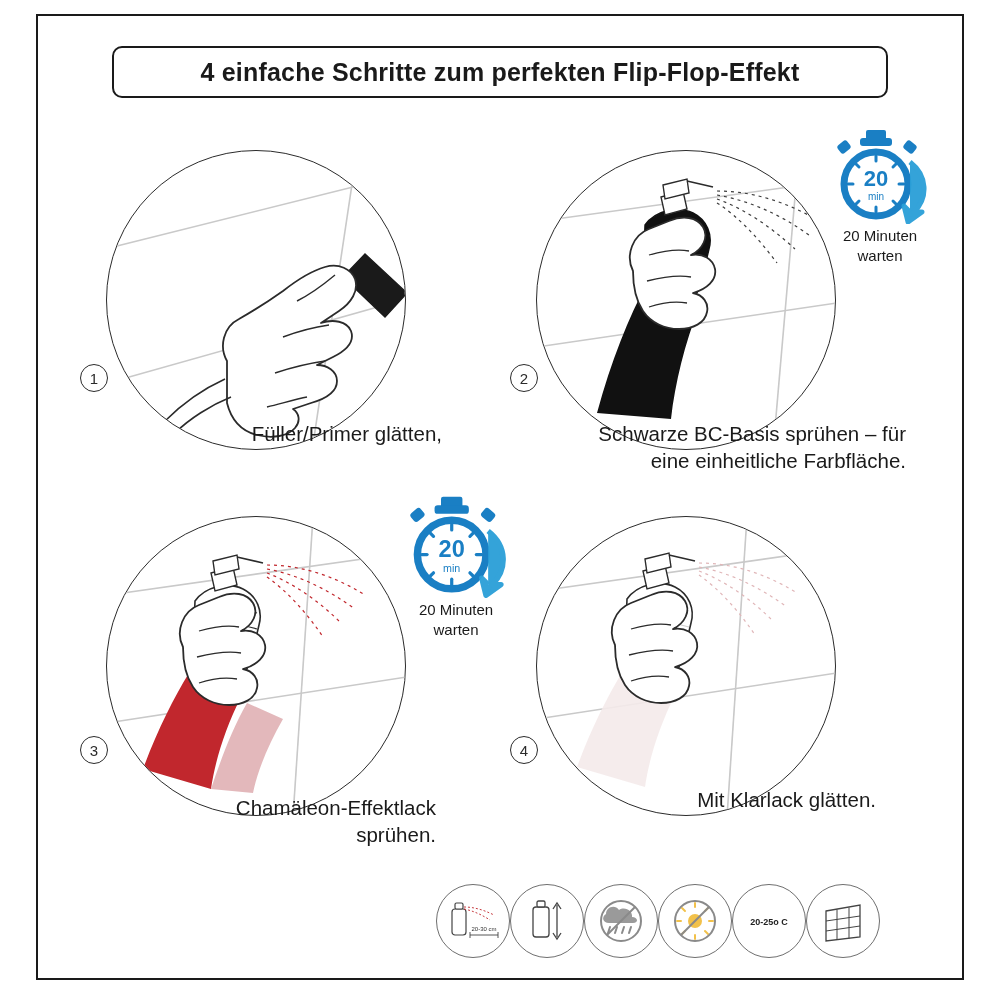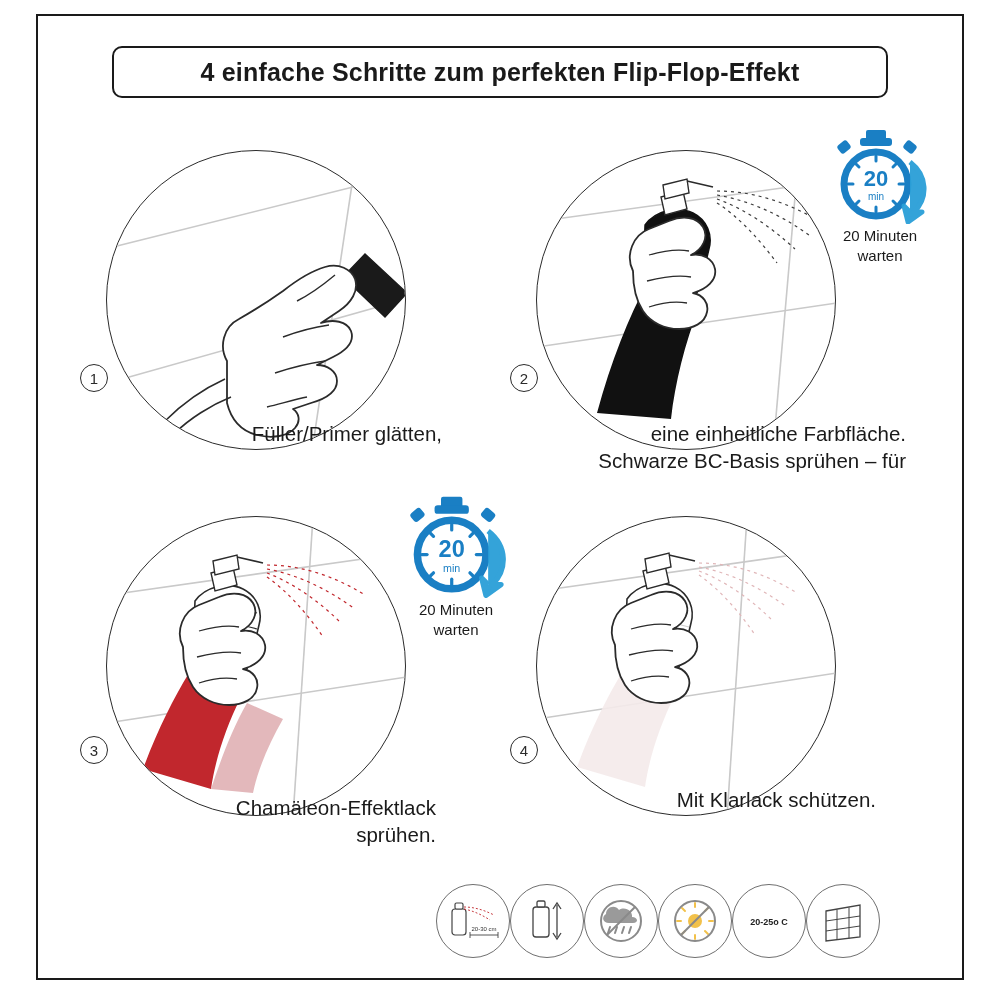--- a/index.html
+++ b/index.html
@@ -186,22 +186,22 @@
         <g stroke="#3c3c3c" stroke-width="1.2" fill="none" stroke-dasharray="3 4">
           <path d="M180 40 C214 40 248 50 282 70"></path>
           <path d="M180 44 C214 50 244 64 272 84"></path>
           <path d="M180 48 C208 58 234 76 258 98"></path>
           <path d="M180 52 C202 66 222 88 240 112"></path>
         </g>
       </svg>
     </div>
     <div class="num-badge" style="left:510px; top:364px;">2</div>
     <div class="caption" style="left:486px; top:420px; width:420px;">
+      <div>Schwarze BC-Basis sprühen – für</div>
       <div>eine einheitliche Farbfläche.</div>
-      <div>Schwarze BC-Basis sprühen – für</div>
     </div>
   </div>
 
   <div class="timer" style="left:800px; top:128px; width:160px;">
     <svg width="112" height="96" viewBox="0 0 112 96" style="margin:0 auto;">
       <rect x="42" y="2" width="20" height="10" rx="2" fill="#1a7fc4"></rect>
       <rect x="36" y="10" width="32" height="8" rx="3" fill="#1a7fc4"></rect>
       <rect x="14" y="14" width="12" height="10" rx="3" fill="#1a7fc4" transform="rotate(-40 20 19)"></rect>
       <rect x="80" y="14" width="12" height="10" rx="3" fill="#1a7fc4" transform="rotate(40 86 19)"></rect>
       <circle cx="52" cy="56" r="32" fill="none" stroke="#1a7fc4" stroke-width="7"></circle>
@@ -329,21 +329,21 @@
         <g stroke="#e0b6b8" stroke-width="1.2" fill="none" stroke-dasharray="3 4">
           <path d="M162 46 C194 46 228 56 260 76"></path>
           <path d="M162 50 C194 56 222 70 250 90"></path>
           <path d="M162 54 C188 64 214 82 236 104"></path>
           <path d="M162 58 C182 72 202 94 218 118"></path>
         </g>
       </svg>
     </div>
     <div class="num-badge" style="left:510px; top:736px;">4</div>
     <div class="caption" style="left:516px; top:786px; width:360px;">
-      <div>Mit Klarlack schützen.</div>
+      <div>Mit Klarlack glätten.</div>
     </div>
   </div>
 
   <div class="icon-strip">
 
     <div class="icon-cell">
       <svg width="58" height="48" viewBox="0 0 58 48">
         <rect x="8" y="12" width="14" height="26" rx="3" fill="#fff" stroke="#444" stroke-width="1.2"></rect>
         <rect x="11" y="6" width="8" height="6" rx="1.5" fill="#fff" stroke="#444" stroke-width="1.2"></rect>
         <g stroke="#c1272d" stroke-width="0.9" fill="none" stroke-dasharray="2 2">

